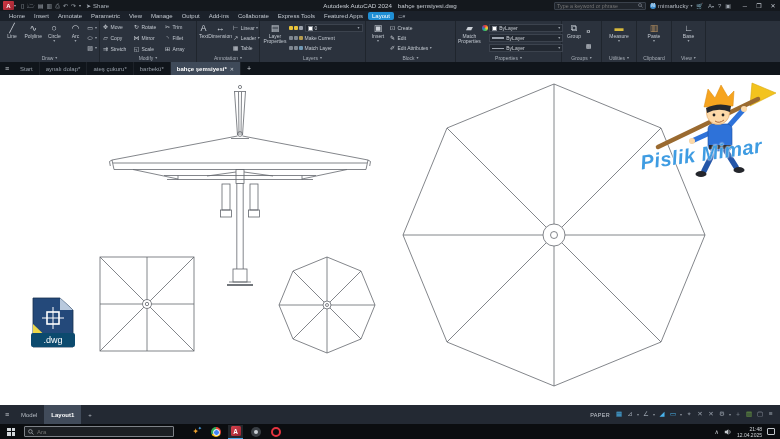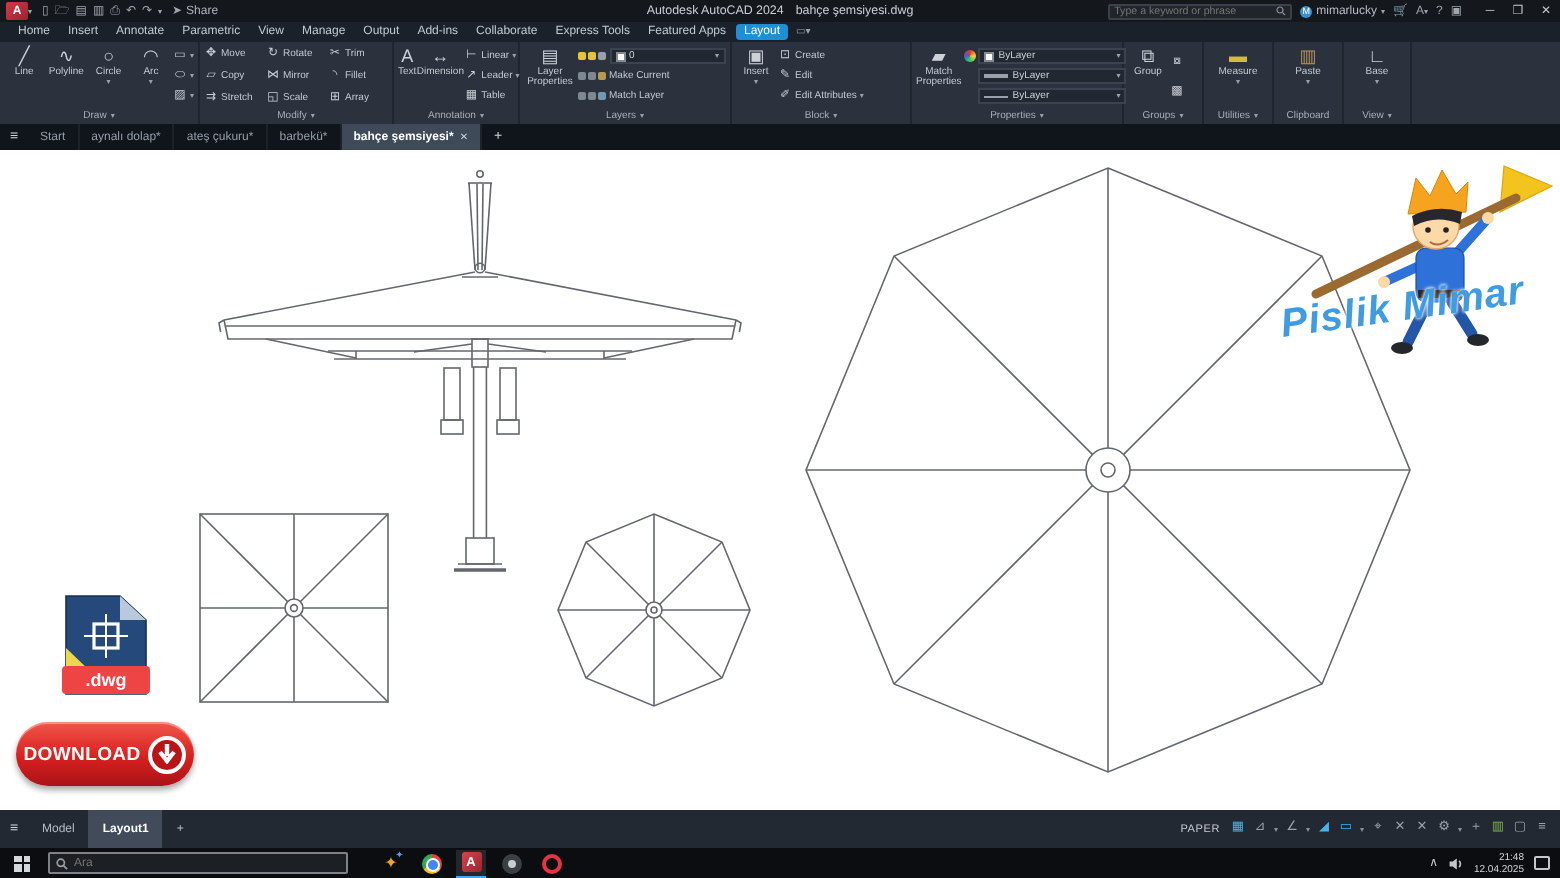--- a/index.html
+++ b/index.html
@@ -63,21 +63,21 @@
   .canvas{flex:1;position:relative;background:#fff;overflow:hidden}
   .canvas svg.main{position:absolute;left:0;top:0}
   .dw{stroke:var(--line,#63676d);fill:none;stroke-width:.8}
   .dwf{fill:#fff}
   .dwt{stroke-width:1.8}
 
   .watermark{position:absolute;left:640px;top:68px;font-size:20px;font-weight:bold;font-style:italic;color:var(--watermark-blue,#3f9ce2);transform:rotate(-8deg);letter-spacing:.5px;text-shadow:0 0 2px #fff,0 0 2px #fff;white-space:nowrap}
   .mascot{position:absolute;left:640px;top:4px}
 
   .dwgbadge{position:absolute;left:30px;top:222px;width:46px;height:56px}
-  .dwglabel{position:absolute;left:1px;top:36px;width:44px;height:14px;background:#ef4444;border-radius:2px;color:#fff;font-weight:bold;font-size:9px;display:flex;align-items:center;justify-content:center}
+  .dwglabel{position:absolute;left:1px;top:36px;width:44px;height:14px;background:#0c4a6e;border-radius:2px;color:#fff;font-weight:normal;font-size:9px;display:flex;align-items:center;justify-content:center}
   .dlbtn{position:absolute;left:8px;top:286px;width:89px;height:32px;border-radius:16px;background:linear-gradient(#f2564a,var(--download-red,#d8201f) 55%,#a91318);box-shadow:0 2px 3px rgba(0,0,0,.35),inset 0 1px 0 rgba(255,255,255,.35);display:flex;align-items:center;justify-content:center;gap:4px;border:none;cursor:pointer}
   .dlbtn .dltext{color:#fff;font-weight:bold;font-size:9.5px;letter-spacing:.2px;font-family:inherit}
   .dlcirc{width:19px;height:19px;border-radius:50%;background:#bb1418;border:2px solid #fff;color:#fff;display:flex;align-items:center;justify-content:center}
 
   
   .statusbar{height:19px;flex:0 0 auto;background:#232933;display:flex;align-items:stretch;color:#b6bcc4}
   .ltab{display:flex;align-items:center;padding:0 7px;font-size:6px}
   .ltab.active{background:#414b5a;color:#fff;font-weight:bold}
   .sright{margin-left:auto;display:flex;align-items:center;gap:1px;padding-right:4px}
   .paper{font-size:5.5px;color:#c6cbd2;letter-spacing:.3px;margin-right:3px}
@@ -592,28 +592,20 @@
         <path d="M3,1 H30 L43,13 V50 H3 Z" fill="#24497a" stroke="#16314f" stroke-width="0.8"></path>
         <path d="M3,50 V27 L27,50 Z" fill="#ecd74a"></path>
         <polygon points="30,1 43,13 30,13" fill="#b9c9dd"></polygon>
         <rect x="17" y="15" width="12" height="12" fill="none" stroke="#fff" stroke-width="1.6"></rect>
         <line x1="23" y1="10" x2="23" y2="32" stroke="#fff" stroke-width="1"></line>
         <line x1="12" y1="21" x2="34" y2="21" stroke="#fff" stroke-width="1"></line>
       </svg>
       <div class="dwglabel">.dwg</div>
     </div>
 
-    <button class="dlbtn">
-      <span class="dltext">DOWNLOAD</span>
-      <span class="dlcirc">
-        <svg width="9" height="10" viewBox="0 0 9 10">
-            <path d="M4.5,0 V6 M1,4 L4.5,8.5 L8,4" stroke="#fff" stroke-width="2.2" fill="none"></path>
-          </svg>
-      </span>
-    </button>
   </div>
 
   <div class="statusbar">
     <span class="hamb">≡</span>
     <span class="ltab">Model</span>
     <span class="ltab active">Layout1</span>
     <span class="ltab">+</span>
     <div class="sright">
       <span class="paper">PAPER</span>
       <span class="sic on">▦</span>

